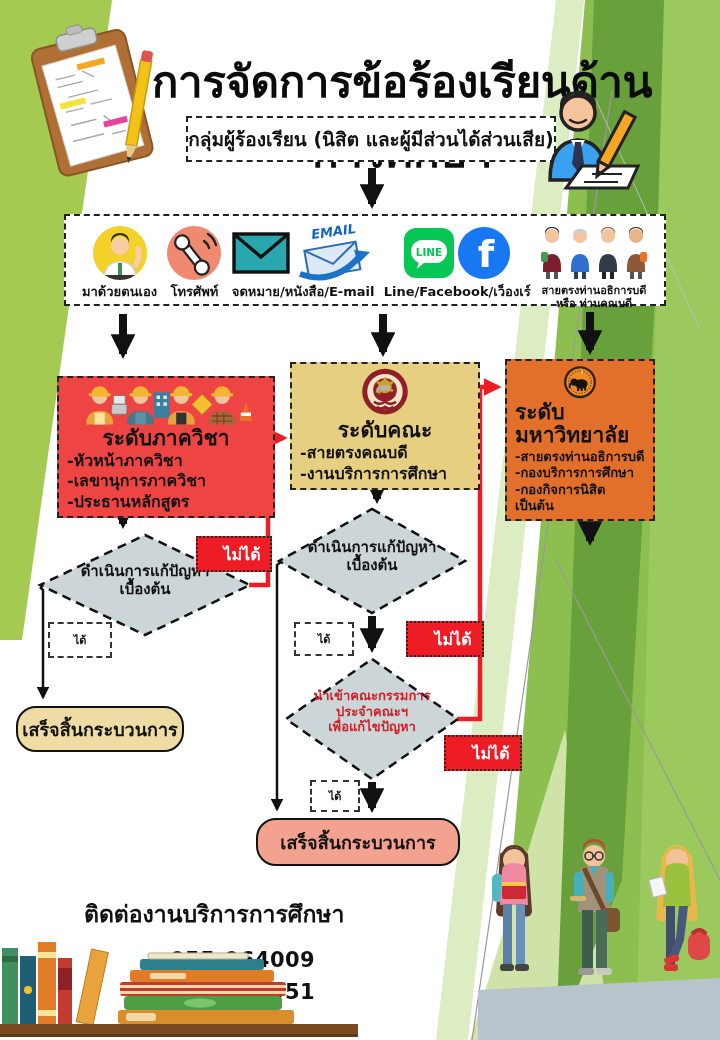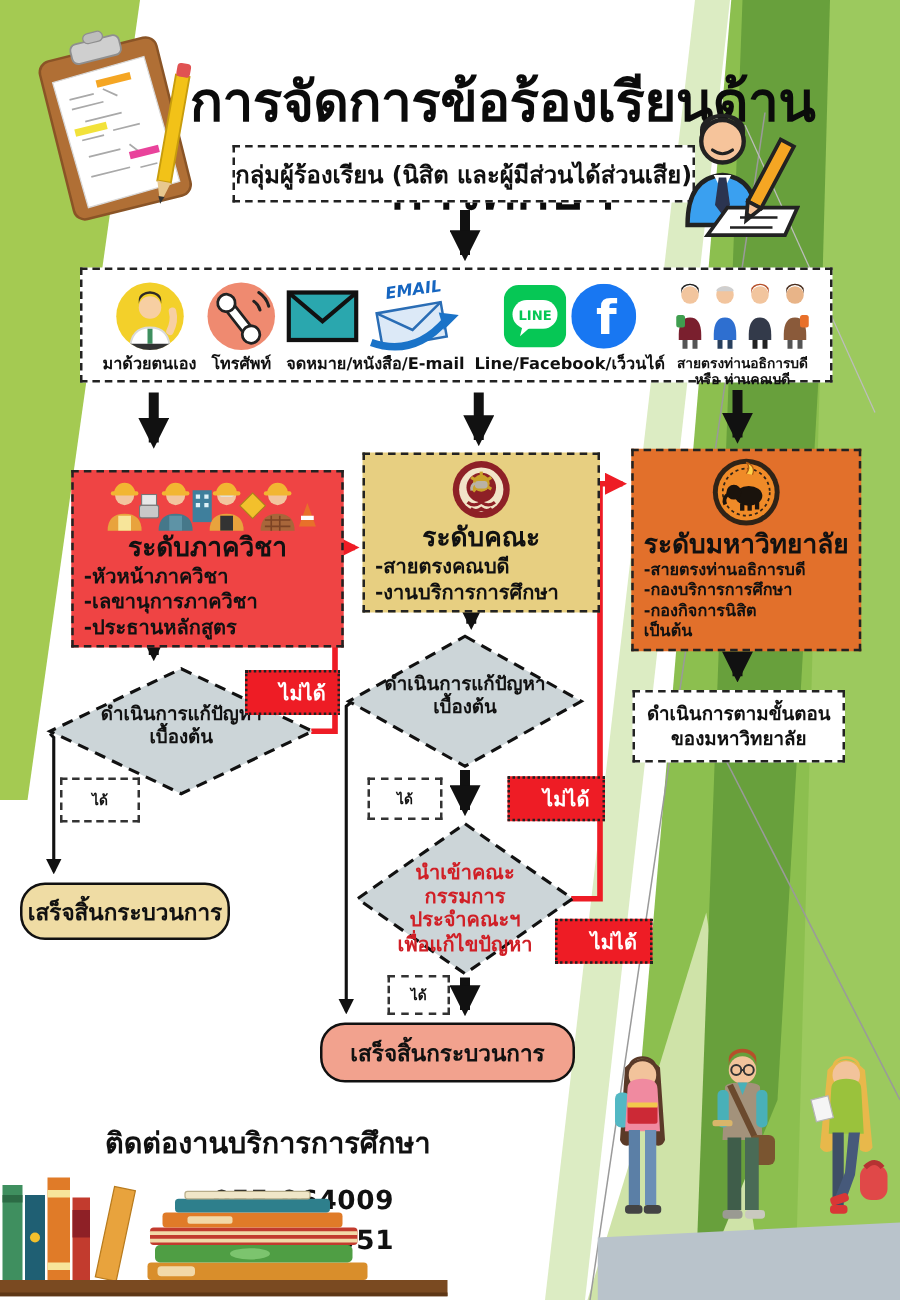--- a/index.html
+++ b/index.html
@@ -14,21 +14,21 @@
   .complainant{font-size:19px;font-weight:600;}
   .channels{display:flex;justify-content:space-between;align-items:flex-start;padding:8px 16px 0 16px;box-sizing:border-box;}
   .channel{display:flex;flex-direction:column;align-items:center;gap:3px;}
   .channel .lbl{font-size:13px;font-weight:700;text-align:center;line-height:1.15;}
   .channel .lbl.small{font-size:11px;}
   .iconrow{display:flex;align-items:center;gap:4px;height:58px;}
   .level-box{border:2.5px dashed #222;box-sizing:border-box;padding:4px 8px;display:flex;flex-direction:column;align-items:center;}
   .level-title{font-size:21px;font-weight:800;line-height:1.1;margin-top:2px;}
   .level-items{font-size:16px;font-weight:600;line-height:1.28;align-self:flex-start;margin-top:1px;}
   .diamond-text{font-size:15px;font-weight:700;line-height:1.2;text-align:center;}
-  .diamond-text.red{color:#d01f26;font-size:16px;}
+  .diamond-text.red{color:#d01f26;font-size:13px;}
   .ylabel{background:#fff;border:2px dashed #333;font-size:11px;font-weight:700;}
   .nlabel{border:2px dotted #222;font-size:16px;font-weight:700;color:#fff;padding-left:16px;}
   .endbox{border:2.5px solid #111;border-radius:20px;font-size:18px;font-weight:700;}
   .procbox{background:#fff;border:2px dashed #222;font-size:15px;font-weight:700;line-height:1.35;}
   .contact-heading{font-size:23px;font-weight:800;}
   .phone{font-size:21px;font-weight:700;letter-spacing:0.5px;}
 </style>
 </head>
 <body>
 
@@ -194,21 +194,21 @@
           <rect x="0" y="0" width="50" height="50" rx="12" fill="#06c755"></rect>
           <rect x="7" y="12" width="36" height="23" rx="11.5" fill="#fff"></rect>
           <polygon points="15,33 22,33 13,41" fill="#fff"></polygon>
           <text x="25" y="28" font-size="10.5" font-weight="bold" fill="#06c755" text-anchor="middle">LINE</text>
         </svg>
         <svg width="52" height="52" viewBox="0 0 52 52">
           <circle cx="26" cy="26" r="26" fill="#1877f2"></circle>
           <text x="28" y="40" font-size="38" font-weight="bold" fill="#fff" text-anchor="middle">f</text>
         </svg>
       </div>
-      <div class="lbl">Line/Facebook/เว็วนได์</div>
+      <div class="lbl">Line/Facebook/เว็องเร์</div>
     </div>
 
     <div class="channel">
       <div class="iconrow">
         <svg width="108" height="54" viewBox="0 0 108 54">
           <g>
             <circle cx="12" cy="10" r="7" fill="#f2c59e"></circle>
               <path d="M5,9 a7,7 0 0 1 14,0 l0,-3 a7,5 0 0 0 -14,0 z" fill="#222"></path>
             <path d="M3,42 q0,-14 9,-14 q9,0 9,14 l0,4 -18,0 z" fill="#7a1f2e"></path>
             <rect x="1" y="26" width="7" height="10" rx="2" fill="#3f9e4f"></rect>
@@ -315,21 +315,21 @@
         <path d="M-6,0 q-4,2 -3,7" stroke="#b9b2a5" stroke-width="2.5" fill="none"></path>
       </g>
       <path d="M18,40 q6,5 13,0 q7,5 13,0" stroke="#8e2026" stroke-width="3" fill="none"></path>
       <path d="M21,46 q5,4 10,0 q5,4 10,0" stroke="#8e2026" stroke-width="3" fill="none"></path>
     </svg>
     <div class="level-title">ระดับคณะ</div>
     <div class="level-items preline">-สายตรงคณบดี
 -งานบริการการศึกษา</div>
   </div>
 
-  <div class="abs level-box" style="left:505px;top:359px;width:184px;height:162px;background:#e2702b;">
+  <div class="abs level-box" style="left:505px;top:359px;width:150px;height:162px;background:#e2702b;">
     <svg width="58" height="58" viewBox="0 0 58 58">
       <circle cx="29" cy="29" r="27" fill="#2f2317"></circle>
       <circle cx="29" cy="29" r="23" fill="#f08b28"></circle>
       <circle cx="29" cy="29" r="19" fill="none" stroke="#2f2317" stroke-width="1.4" stroke-dasharray="2.5 2.5"></circle>
       <path d="M29,14 q4,-5 0,-9 q8,3 5,10" fill="#ffd24a" stroke="#b05a10" stroke-width="1"></path>
       <ellipse cx="31" cy="32" rx="11" ry="8" fill="#1a130c"></ellipse>
       <circle cx="19" cy="29" r="6" fill="#1a130c"></circle>
       <path d="M14,31 q-4,3 -2,8" stroke="#1a130c" stroke-width="3" fill="none"></path>
       <rect x="24" y="38" width="3.5" height="6" fill="#1a130c"></rect>
         <rect x="30" y="38" width="3.5" height="6" fill="#1a130c"></rect>
@@ -350,22 +350,20 @@
 ประจำคณะฯ
 เพื่อแก้ไขปัญหา</div>
 
   <div class="abs center nlabel" style="left:196px;top:536px;width:56px;height:32px;background:#ee1c25;">ไม่ได้</div>
   <div class="abs center ylabel" style="left:48px;top:622px;width:60px;height:32px;">ได้</div>
   <div class="abs center ylabel" style="left:294px;top:622px;width:56px;height:30px;">ได้</div>
   <div class="abs center nlabel" style="left:406px;top:621px;width:58px;height:32px;background:#ee1c25;">ไม่ได้</div>
   <div class="abs center nlabel" style="left:444px;top:735px;width:58px;height:32px;background:#ee1c25;">ไม่ได้</div>
   <div class="abs center ylabel" style="left:310px;top:780px;width:46px;height:28px;">ได้</div>
 
-  <div class="abs center procbox preline" style="left:506px;top:552px;width:170px;height:58px;box-sizing:border-box;">ดำเนินการตามขั้นตอน
-ของมหาวิทยาลัย</div>
 
   <div class="abs center endbox" style="left:16px;top:706px;width:168px;height:46px;background:#efdca4;box-sizing:border-box;">เสร็จสิ้นกระบวนการ</div>
   <div class="abs center endbox" style="left:256px;top:818px;width:204px;height:48px;background:#f2a28e;box-sizing:border-box;">เสร็จสิ้นกระบวนการ</div>
 
   <div class="abs contact-heading" style="left:84px;top:896px;">ติดต่องานบริการการศึกษา</div>
   <div class="abs phone" style="left:170px;top:948px;">055-964009</div>
   <div class="abs phone" style="left:170px;top:980px;">055-963951</div>
 
   <svg class="abs" style="left:0;top:926px" width="360" height="114" viewBox="0 0 360 114">
     <rect x="2" y="22" width="16" height="76" fill="#3f8f5f"></rect>

